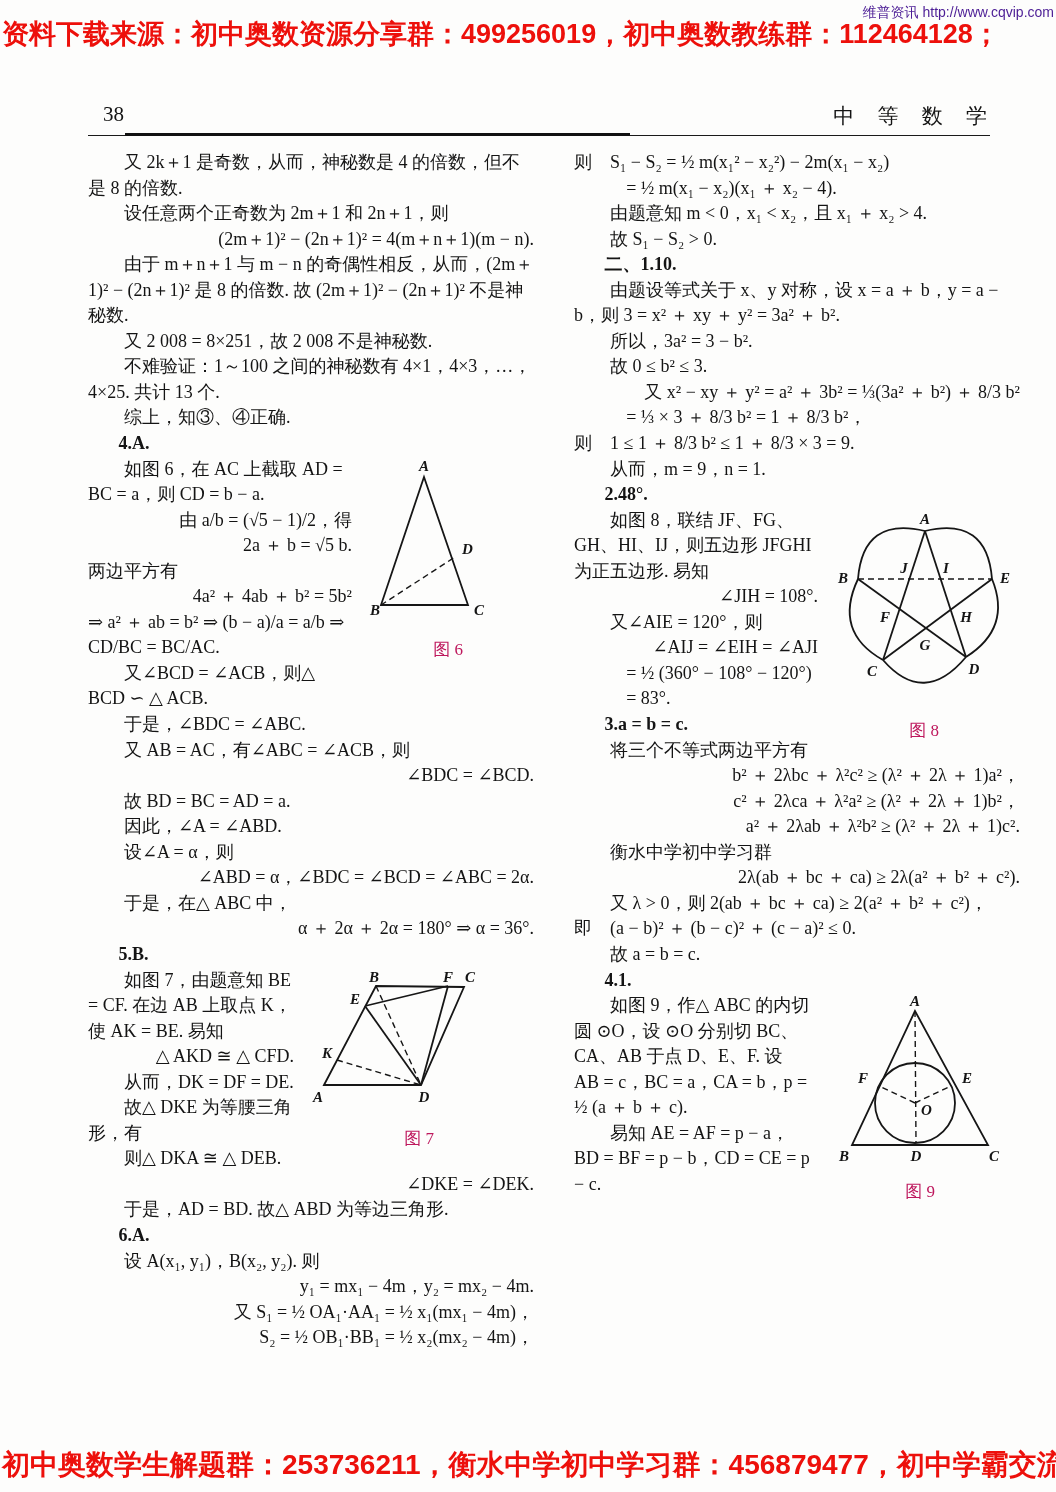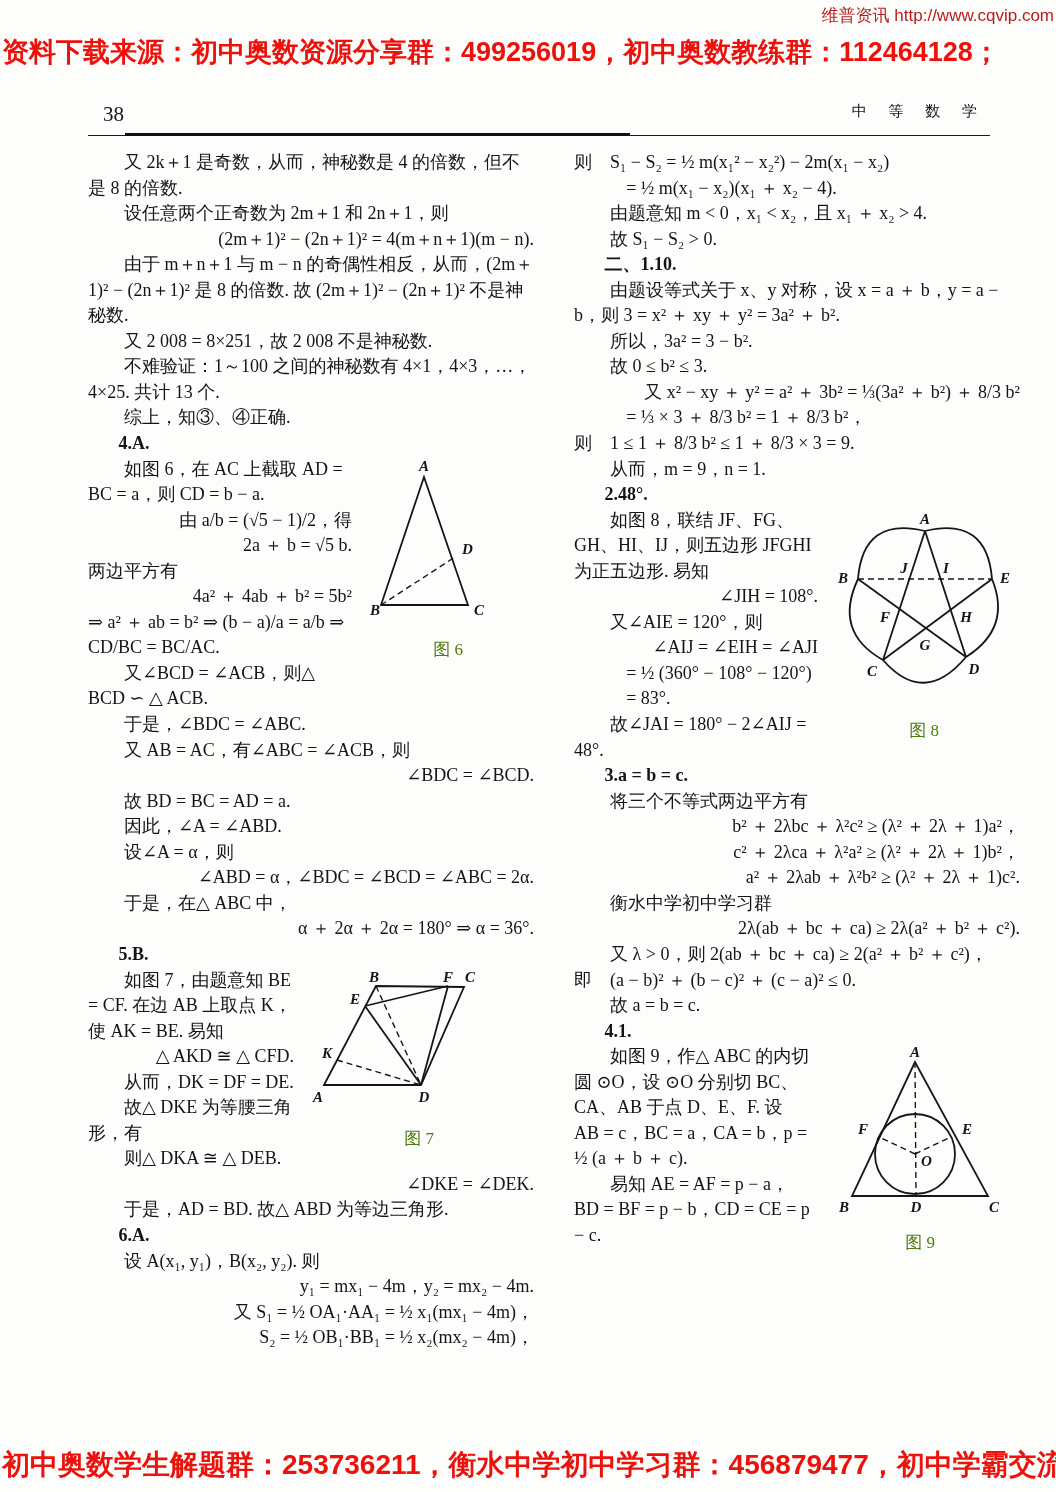--- a/index.html
+++ b/index.html
@@ -8,44 +8,44 @@
     background:#fdfdfc; overflow:hidden;
     font-family:"Liberation Serif","DejaVu Serif",serif;
     color:#141414;
   }
   
   .banner{
     position:absolute; white-space:nowrap;
     font-family:"Liberation Sans","DejaVu Sans",sans-serif;
     font-weight:bold; color:#ed100b;
   }
-  .banner-top{ top:16px; left:2px; font-size:27px;margin-top:18px; }
+  .banner-top{ top:16px; left:2px; font-size:27px; }
   .banner-bottom{ top:1446px; left:2px; font-size:28px; }
   .vip{
-    position:absolute; top:4px; right:2px; font-size:17px; color:#b91c1c;
+    position:absolute; top:4px; right:2px; font-size:14px; color:#4c1d95;
     font-family:"Liberation Sans","DejaVu Sans",sans-serif;
   }
   
   .pageno{ position:absolute; top:102px; left:103px; font-size:21px; }
-  .journal{ position:absolute; top:102px; right:70px; font-size:15px; letter-spacing:9px; }
+  .journal{ position:absolute; top:102px; right:60px; font-size:21px; letter-spacing:9px; }
   .rule-thin{ position:absolute; top:135px; left:88px; width:902px; height:1px; background:#1a1a1a; }
   .rule-thick{ position:absolute; top:133px; left:125px; width:505px; height:3px; background:#111; }
   
   .col{ position:absolute; top:150px; width:446px; font-size:18px; }
   .col-left{ left:88px; }
   .col-right{ left:546px;margin-left:28px; }
   .line{ margin:0; line-height:1.42; }
   .p{ text-indent:2em; }
   .c{ text-indent:0; }
   .f{ padding-left:1.7em; text-indent:0;text-align:right; }
   .f2{ padding-left:2.9em; text-indent:0; }
   .h{ font-weight:bold; text-indent:1.7em; }
   
   figure.fig{ float:right; clear:right; margin:2px 0 4px 10px; padding:0; }
-  figcaption{ text-align:center; font-size:17px; margin-top:2px; color:#4d7c0f; }
+  figcaption{ text-align:center; font-size:17px; margin-top:2px; color:#be185d; }
   .geo{ stroke:#161616; fill:none; stroke-width:1.8; }
   .geo-dash{ stroke:#161616; fill:none; stroke-width:1.4; stroke-dasharray:6 4; }
   .vlabel{ font:bold italic 15px "Liberation Serif","DejaVu Serif",serif; fill:#141414; }
 </style>
 </head>
 <body>
 
 <div class="page">
 
   <div class="banner banner-top">资料下载来源：初中奥数资源分享群：499256019，初中奥数教练群：112464128；</div>
@@ -195,21 +195,20 @@
     </figure>
 
     <div>
 
     <p class="line p">如图 8，联结 JF、FG、GH、HI、IJ，则五边形 JFGHI 为正五边形. 易知</p>
         <p class="line f">∠JIH = 108°.</p>
         <p class="line p">又∠AIE = 120°，则</p>
         <p class="line f">∠AIJ = ∠EIH = ∠AJI</p>
         <p class="line f2">= ½ (360° − 108° − 120°)</p>
         <p class="line f2">= 83°.</p>
-        <p class="line p">故∠JAI = 180° − 2∠AIJ = 48°.</p>
         <p class="line h">3.a = b = c.</p>
         <p class="line p">将三个不等式两边平方有</p>
         <p class="line f">b² ＋ 2λbc ＋ λ²c² ≥ (λ² ＋ 2λ ＋ 1)a²，</p>
         <p class="line f">c² ＋ 2λca ＋ λ²a² ≥ (λ² ＋ 2λ ＋ 1)b²，</p>
         <p class="line f">a² ＋ 2λab ＋ λ²b² ≥ (λ² ＋ 2λ ＋ 1)c².</p>
         <p class="line p">衡水中学初中学习群</p>
         <p class="line f">2λ(ab ＋ bc ＋ ca) ≥ 2λ(a² ＋ b² ＋ c²).</p>
         <p class="line p">又 λ &gt; 0，则 2(ab ＋ bc ＋ ca) ≥ 2(a² ＋ b² ＋ c²)，</p>
         <p class="line c">即　(a − b)² ＋ (b − c)² ＋ (c − a)² ≤ 0.</p>
         <p class="line p">故 a = b = c.</p>

